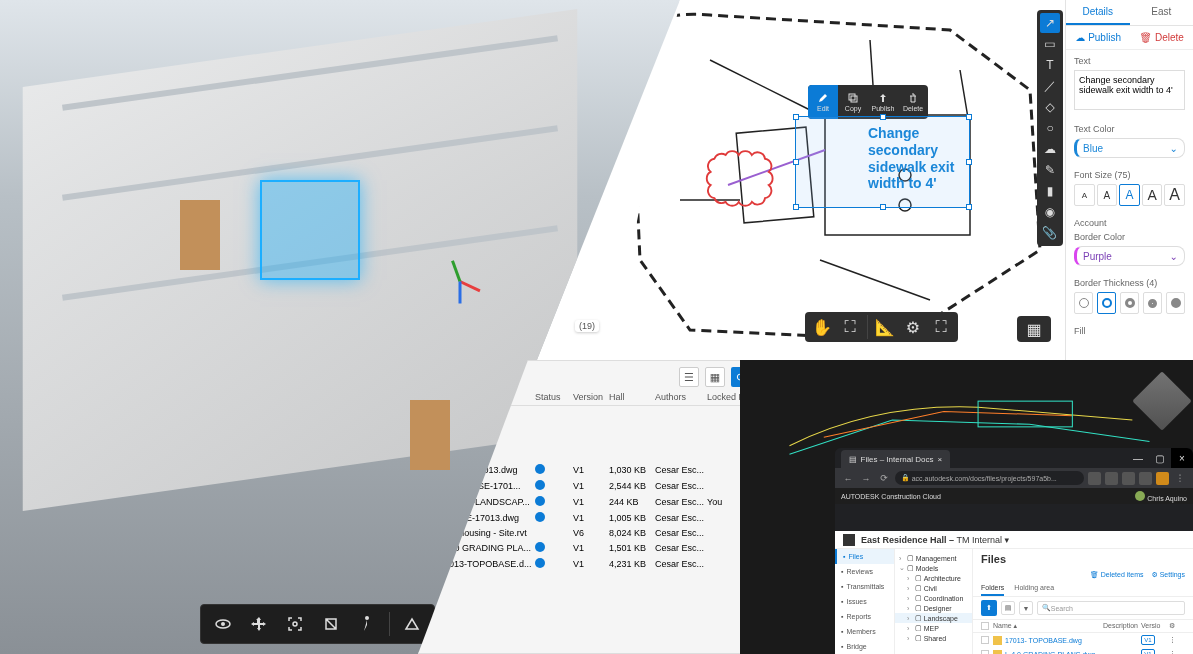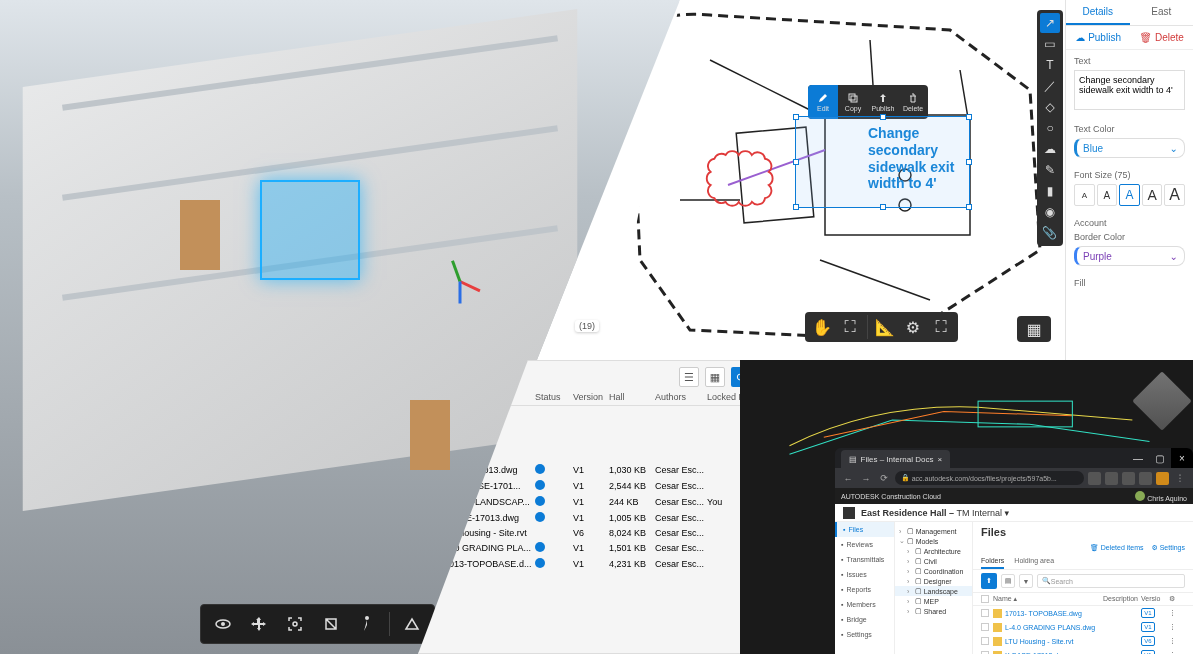--- a/index.html
+++ b/index.html
@@ -74,21 +74,21 @@
 .tab.active { color:#0b7bd6; border-bottom:2px solid #0b7bd6; }
 .pubrow { display:flex; justify-content:space-around; padding:6px 0; border-bottom:1px solid #eee; }
 .pubrow .pub { color:#0b7bd6; cursor:pointer; display:flex; align-items:center; gap:3px; }
 .pubrow .del { color:#d23b3b; cursor:pointer; display:flex; align-items:center; gap:3px; }
 .sect { padding:6px 8px; }
 .sect-label { color:#666; margin-bottom:4px; font-size:9px; }
 .textbox { width:100%; height:40px; border:1px solid #ddd; padding:4px; font-size:9px; resize:none; }
 .select { width:100%; height:20px; border:1px solid #ddd; display:flex; align-items:center; justify-content:space-between;
   padding:0 6px; cursor:pointer; font-size:10px; border-radius:8px; }
 .select.blue { border-left:3px solid #1b87d8; color:#1b87d8; }
-.select.purple { border-left:3px solid #3b82f6; color:#7b3fb5;gap:16px; }
+.select.purple { border-left:3px solid #d946ef; color:#7b3fb5;gap:16px; }
 .font-row { display:flex; gap:2px; }
 .font-btn { flex:1; height:22px; border:1px solid #ddd; display:flex; align-items:center; justify-content:center; cursor:pointer; font-size:12px; border-radius:2px; }
 .font-btn.sm { font-size:8px; } .font-btn.on { border-color:#0b7bd6; color:#0b7bd6; }
 .radios { display:flex; gap:6px; align-items:center; padding:4px 0; }
 .radio { width:13px; height:13px; border-radius:50%; border:1px solid #ccc; cursor:pointer; }
 .radio.fill { background:#0b7bd6; border-color:#0b7bd6; }
 .thick-row { display:flex; gap:4px; }
 .thick-btn { flex:1; height:22px; border:1px solid #ddd; display:flex; align-items:center; justify-content:center; cursor:pointer; border-radius:2px; }
 .thick-btn.on { border-color:#0b7bd6; }
 .ring { width:10px; height:10px; border-radius:50%; border:2px solid #888; }
@@ -121,21 +121,21 @@
 .win-controls { margin-left:auto; display:flex; }
 .win-ctl { width:22px; height:20px; display:flex; align-items:center; justify-content:center; color:#ddd; cursor:pointer; font-size:10px; }
 .win-ctl.close { background:#000; }
 .addr-bar { height:20px; background:#35363a; display:flex; align-items:center; padding:0 6px; gap:4px; color:#aaa; }
 .addr-ico { width:14px; height:14px; display:flex; align-items:center; justify-content:center; cursor:pointer; }
 .omnibox { flex:1; height:14px; background:#202124; border-radius:7px; padding:0 6px; color:#aaa; font-size:7px; display:flex; align-items:center; overflow:hidden; white-space:nowrap; }
 .ext-ico { width:13px; height:13px; border-radius:2px; background:#555; }
 .ext-ico.enc { background:#d08a1a; }
 
 .app-topbar { height:16px; background:#1e1e1e; display:flex; align-items:center; padding:0 6px; font-size:7px; justify-content:space-between; }
-.app-crumb { height:18px; background:#fff; color:#333; display:flex; align-items:center; padding:0 8px; gap:6px; border-bottom:1px solid #eee; }
+.app-crumb { height:18px; background:#fff; color:#333; display:flex; align-items:center; padding:0 8px; gap:6px; border-bottom:1px solid #eee;margin-top:27px; }
 .crumb-ico { width:12px; height:12px; background:#333; }
 
 .app-body { display:flex; height:132px; background:#fff; color:#333; }
 .rail { width:60px; border-right:1px solid #eee; background:#fff; font-size:7px; }
 .rail-item { padding:4px 6px; cursor:pointer; color:#555; display:flex; align-items:center; gap:3px; }
 .rail-item.on { color:#0b7bd6; border-left:2px solid #0b7bd6; background:#eaf4fc; }
 
 .tree { width:78px; border-right:1px solid #eee; font-size:7px; padding:4px 0; }
 .tree-item { padding:1px 4px; cursor:pointer; display:flex; align-items:center; gap:2px; white-space:nowrap; overflow:hidden; }
 .tree-item .chev { width:6px; display:inline-block; color:#888; }
@@ -358,20 +358,40 @@
     </div>
     <div class="sect">
       <div class="sect-label">Account</div>
       <div class="sect-label">Border Color</div>
       <div class="select purple">
           <span>Purple</span>
           <span>⌄</span>
         </div>
     </div>
     <div class="sect">
+      <div class="sect-label">Border Thickness (4)</div>
+      <div class="thick-row">
+        <div class="thick-btn">
+            <div class="ring r1"></div>
+          </div>
+        <div class="thick-btn on">
+            <div class="ring r2" style="border-color:#0b7bd6"></div>
+          </div>
+        <div class="thick-btn">
+            <div class="ring r3"></div>
+          </div>
+        <div class="thick-btn">
+            <div class="ring r4"></div>
+          </div>
+        <div class="thick-btn">
+            <div class="ring r5"></div>
+          </div>
+      </div>
+    </div>
+    <div class="sect">
       <div class="sect-label">Fill</div>
     </div>
   </div>
 </div>
 
 <div class="panel-c">
   <div class="dc-head">
     <div class="dc-ico">☰</div>
     <div class="dc-ico">▦</div>
     <div class="dc-ico blue">⟳</div>

